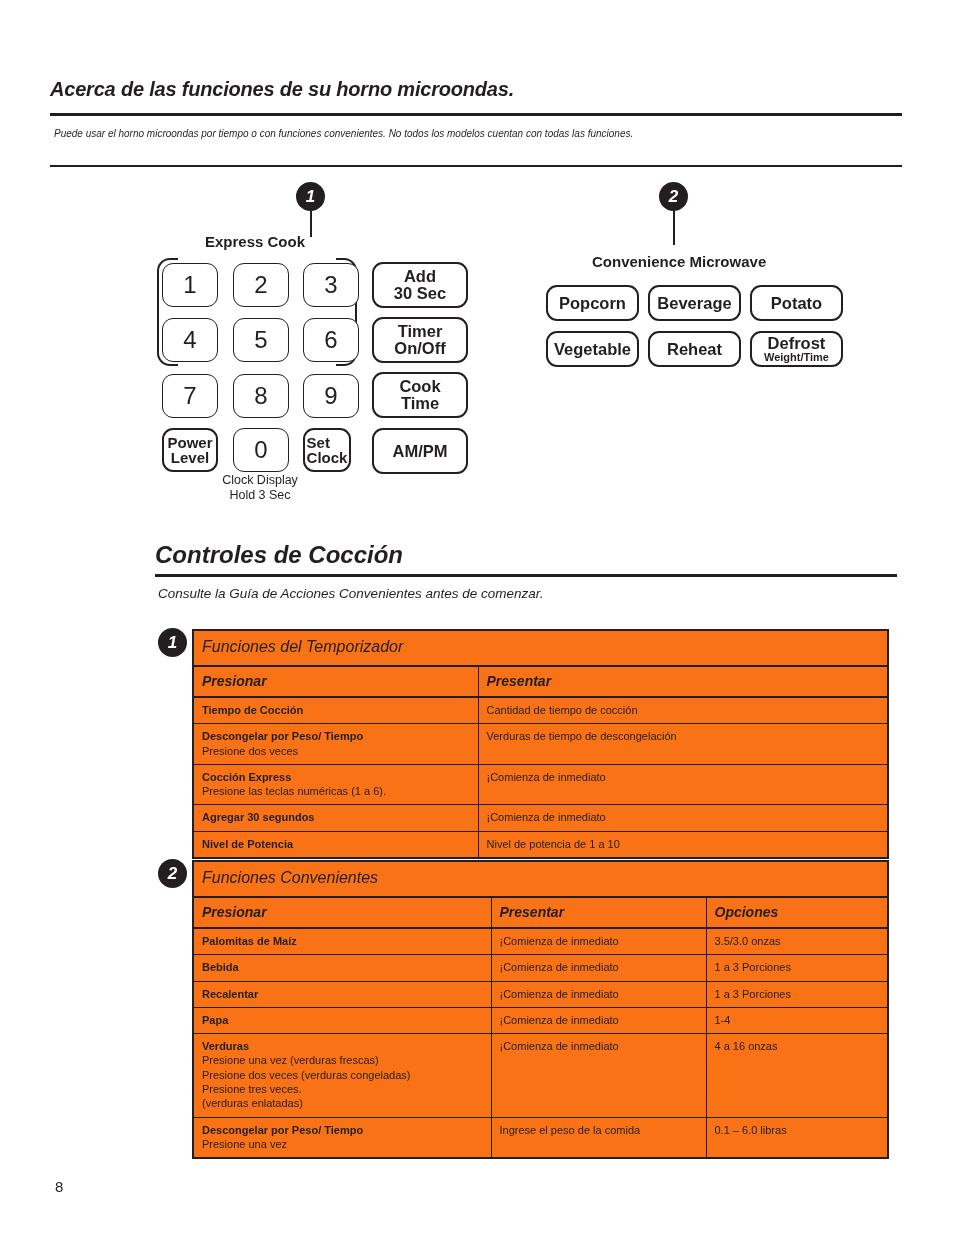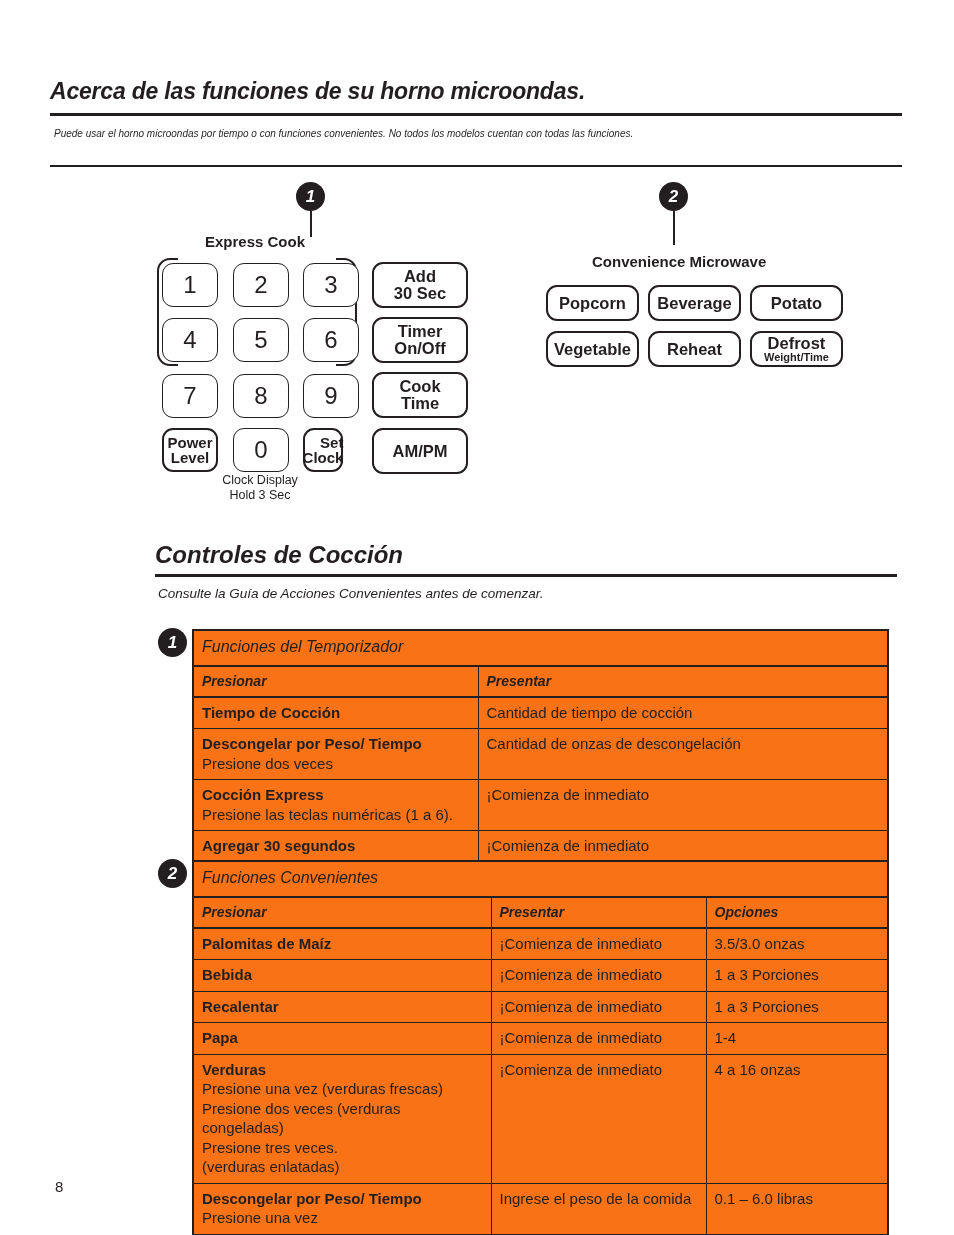--- a/index.html
+++ b/index.html
@@ -13,21 +13,21 @@
     font-family: "Liberation Sans", sans-serif;
     color: #231f20;
     overflow: hidden;
   }
 
   
   .page-title {
     position: absolute;
     left: 50px; top: 78px;
     width: 852px;
-    font-size: 23px;
+    font-size: 20px;
     font-weight: bold;
     font-style: italic;
     letter-spacing: -0.2px;
     color: #231f20;
   }
   .rule-thick {
     position: absolute;
     left: 50px; width: 852px;
     height: 3px; background: #231f20;
   }
@@ -146,21 +146,21 @@
     position: absolute;
     border-collapse: collapse;
     border: 2.4px solid #231f20;
     background: #f97316;
     table-layout: fixed;
   }
   .doc-table td {
     border: 1.2px solid #231f20;
     padding: 5px 8px 6px 8px;
     vertical-align: top;
-    font-size: 15px;
+    font-size: 11px;
     color: #231f20;
     line-height: 1.3;
   }
   .doc-table td.caption {
     font-size: 16px;
     font-style: italic;
     font-weight: normal;
     padding: 6px 8px 7px 8px;
     border-bottom-width: 2.2px;
   }
@@ -215,21 +215,21 @@
 
 <div class="key numeric" style="left:162px; top:374px; width:56px; height:44px;">7</div>
 <div class="key numeric" style="left:233px; top:374px; width:56px; height:44px;">8</div>
 <div class="key numeric" style="left:303px; top:374px; width:56px; height:44px;">9</div>
 <div class="key func" style="left:372px; top:372px; width:96px; height:46px; white-space:pre-line; text-align:center;">Cook
 Time</div>
 
 <div class="key small" style="left:162px; top:428px; width:56px; height:44px; white-space:pre-line; text-align:center;">Power
 Level</div>
 <div class="key numeric" style="left:233px; top:428px; width:56px; height:44px;">0</div>
-<div class="key small" style="left:303px; top:428px; width:40px; height:44px; white-space:pre-line; text-align:right;">Set
+<div class="key small" style="left:303px; top:428px; width:48px; height:44px; white-space:pre-line; text-align:left;">Set
 Clock</div>
 <div class="key func" style="left:372px; top:428px; width:96px; height:46px; text-align:center;">AM/PM</div>
 
 <div class="keypad-note" style="left:180px; top:473px; width:160px;">Clock Display
 Hold 3 Sec</div>
 
 <div class="panel-label" style="left:592px; top:253px;">Convenience Microwave</div>
 
 <div class="key func" style="left:546px; top:285px; width:93px; height:36px; text-align:center;">Popcorn</div>
 <div class="key func" style="left:648px; top:285px; width:93px; height:36px; text-align:right;">Beverage</div>
@@ -265,21 +265,21 @@
         <td>
           <span class="cell-main">Tiempo de Cocción</span>
         </td>
         <td>Cantidad de tiempo de cocción</td>
       </tr>
       <tr>
         <td>
           <span class="cell-main">Descongelar por Peso/ Tiempo</span>
           <span class="cell-sub" style="white-space: pre-line;">Presione dos veces</span>
         </td>
-        <td>Cantidad de onzas de descongelación</td>
+        <td>Verduras de tiempo de descongelación</td>
       </tr>
       <tr>
         <td>
           <span class="cell-main">Cocción Express</span>
           <span class="cell-sub" style="white-space: pre-line;">Presione las teclas numéricas (1 a 6).</span>
         </td>
         <td>¡Comienza de inmediato</td>
       </tr>
       <tr>
         <td>

